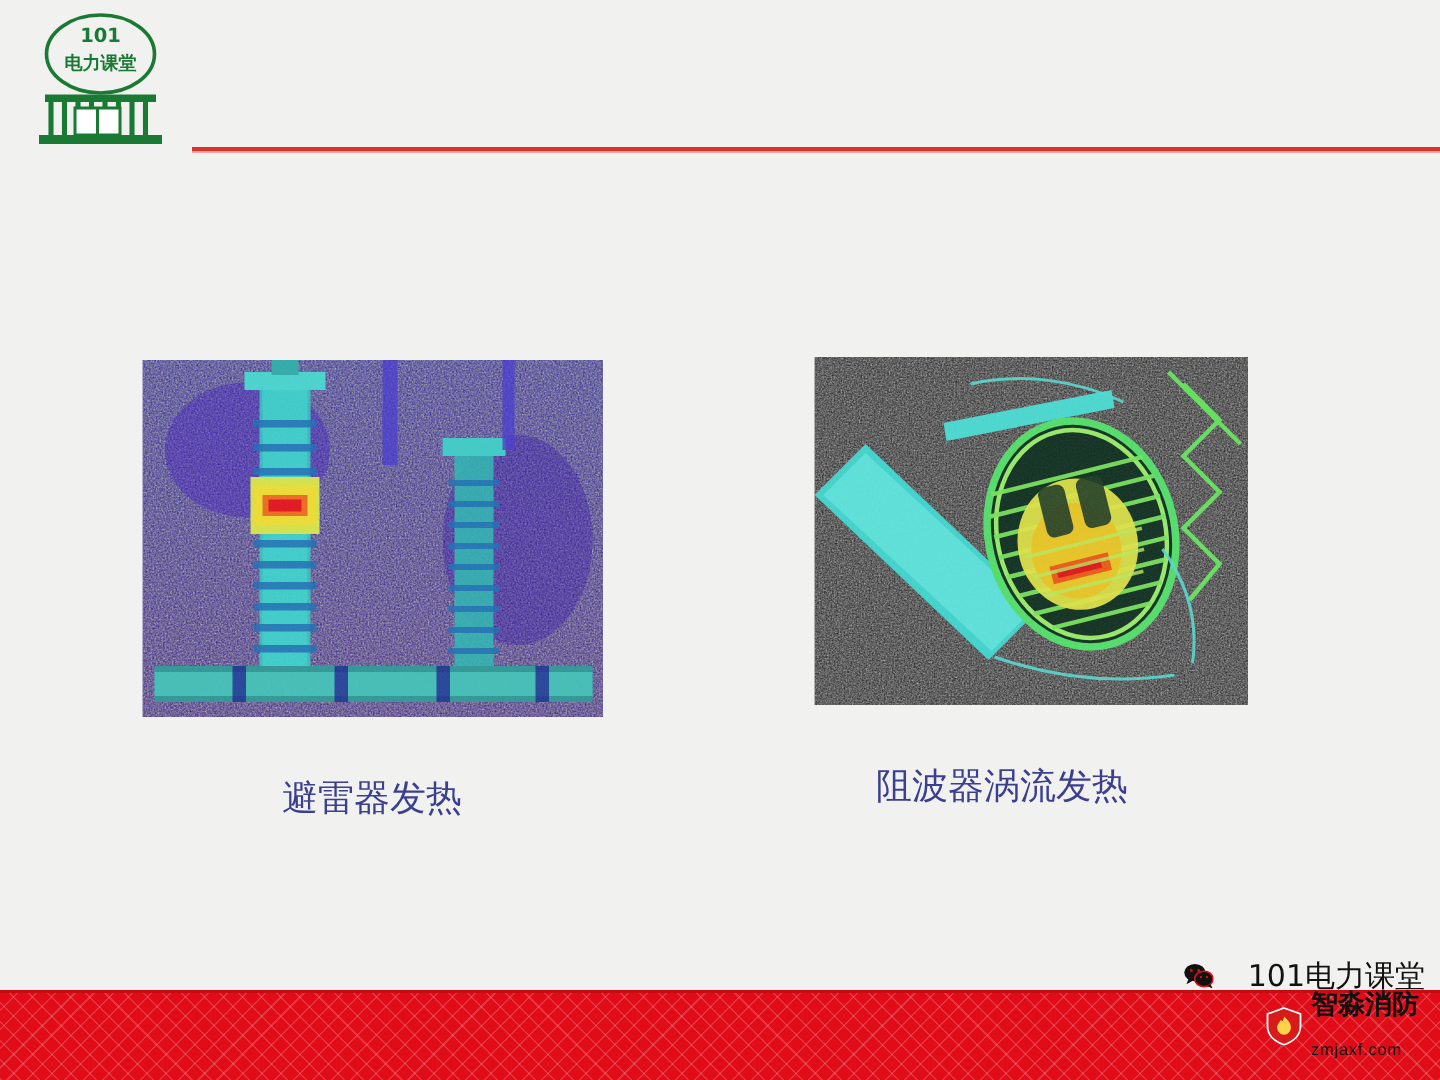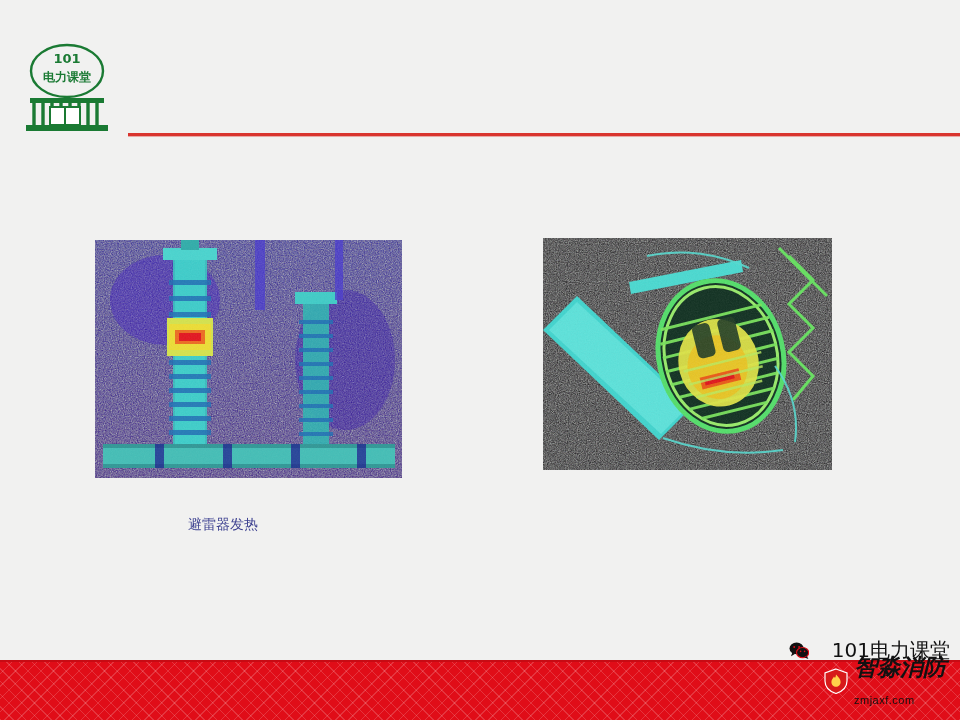--- a/index.html
+++ b/index.html
@@ -20,21 +20,20 @@
     position: absolute;
     inset: 0;
     background: #f1f1f0;
   }
   .header {
     position: absolute;
     top: 0;
     left: 0;
     width: 824px;
     height: 105px;
-    margin-top: 35px;
   }
   .logo {
     position: absolute;
     left: 14px;
     top: 6px;
     width: 106px;
     height: 92px;
   }
   .logo svg { display: block; }
 
@@ -69,21 +68,21 @@
   
   .img-block {
     position: absolute;
   }
   .thermal {
     display: block;
     border: 0;
   }
   .caption {
     position: absolute;
-    font-size: 14px;
+    font-size: 24px;
     color: #3b3f8f;
     font-family: "DejaVu Sans", "Liberation Sans", sans-serif;
     white-space: nowrap;
   }
 
   #img-left  { left: 95px; top: 240px; }
   #img-right { left: 543px; top: 238px; }
 
   #cap-left  { left: 188px; top: 516px; }
   #cap-right { left: 584px; top: 508px; }
@@ -139,26 +138,25 @@
   .brand-mark {
     width: 26px;
     height: 26px;
   }
   .brand-text-wrap {
     display: flex;
     flex-direction: column;
     line-height: 1;
   }
   .brand-name {
-    font-size: 23px;
+    font-size: 18px;
     font-weight: bold;
     color: #111;
     font-family: "DejaVu Sans", "Liberation Sans", sans-serif;
     white-space: nowrap;
-    font-style: italic;
   }
   .brand-url {
     font-size: 11px;
     color: #111;
     letter-spacing: 0.5px;
     margin-top: 16px;
     white-space: nowrap;
   }
 </style>
 </head>
@@ -323,20 +321,21 @@
       </g>
 
       <g stroke="#55dfd4" stroke-width="2" fill="none" opacity="0.9">
         <path d="M104 18 C140 10 176 16 206 30"></path>
         <path d="M232 128 C248 150 256 176 252 204"></path>
         <path d="M120 200 C160 214 200 218 240 212"></path>
       </g>
       <rect width="289" height="232" fill="#101010" opacity="0.12" filter="url(#grainR)"></rect>
     </svg>
   </div>
+  <div class="caption" id="cap-right">阻波器涡流发热</div>
 
   <div class="wechat-line">
     <span class="wechat-icon">
       <svg width="20" height="17" viewBox="0 0 20 17" xmlns="http://www.w3.org/2000/svg">
         <ellipse cx="7.6" cy="6.4" rx="7.1" ry="5.8" fill="#111"></ellipse>
         <polygon points="3.4,10.4 2,14.2 6.2,11.8" fill="#111"></polygon>
         <ellipse cx="13.6" cy="10.6" rx="6.1" ry="5.1" fill="#111" stroke="#e00d18" stroke-width="1.1"></ellipse>
         <polygon points="18,14.2 19.4,17 15.6,15.4" fill="#111"></polygon>
         <circle cx="5.2" cy="5" r="0.95" fill="#e00d18"></circle>
         <circle cx="10.1" cy="5" r="0.95" fill="#e00d18"></circle>

